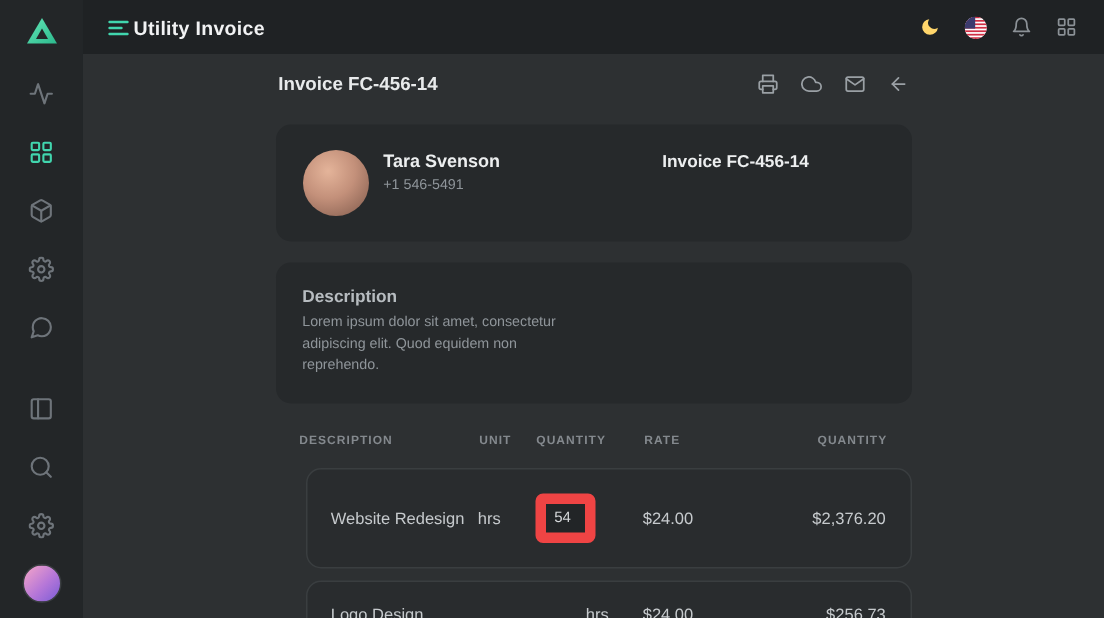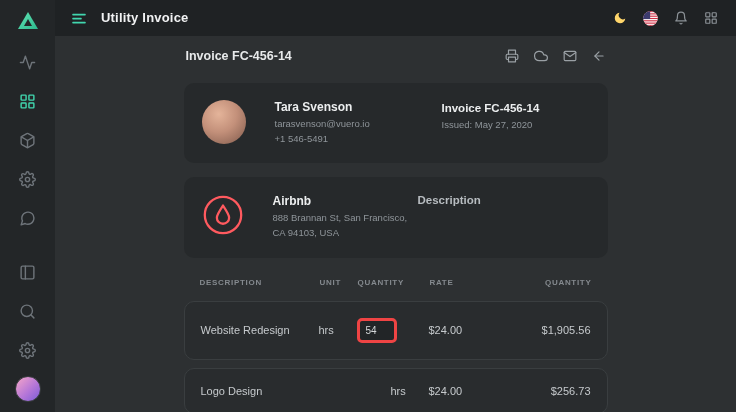--- a/index.html
+++ b/index.html
@@ -29,21 +29,21 @@
     background: linear-gradient(135deg, #f6a6c8 0%, #b677d8 55%, #7a5cd6 100%);
     border: 1px solid #3a3e41;
   }
 
   
   .main { margin-left: 55px; height: 100%; }
   .navbar {
     height: 36px; background: #1f2224; display: flex; align-items: center;
     justify-content: space-between; padding: 0 18px 0 16px;
   }
-  .navbar-left { display: flex; align-items: flex-start; gap: 14px; }
+  .navbar-left { display: flex; align-items: center; gap: 2px; }
   .navbar-title { color: #f1f2f3; font-weight: bold; font-size: 13px; letter-spacing: .2px; }
   .navbar-right { display: flex; align-items: center; gap: 16px; }
   .nb-icon { color: #8b9196; cursor: pointer; }
   .flag {
     width: 15px; height: 15px; border-radius: 50%; overflow: hidden; cursor: pointer;
   }
 
   
   .content { width: 424px; margin: 0 auto; }
   .invoice-head {
@@ -51,21 +51,21 @@
     padding: 13px 2px 20px;
   }
   .head-title { color: #e8eaeb; font-weight: bold; font-size: 12.5px; }
   .head-icons { display: flex; align-items: center; gap: 15px; color: #9aa0a5; }
   .head-icons > span { cursor: pointer; }
 
   .card {
     background: #26292b; border-radius: 10px; padding: 17px 18px;
     margin-bottom: 14px; display: flex; justify-content: space-between;
   }
-  .h-left { display: flex; gap: 29px; align-items: flex-start; }
+  .h-left { display: flex; gap: 10px; align-items: flex-start; }
   .avatar-lg {
     width: 44px; height: 44px; border-radius: 50%;
     background: radial-gradient(circle at 38% 32%, #e4b49a 0%, #c3907a 45%, #7d584a 100%);
     flex: 0 0 auto;
   }
   .person-name { color: #eceeef; font-size: 12px; font-weight: bold; margin-bottom: 3px; }
   .muted { color: #8f959a; font-size: 9.5px; line-height: 1.55; }
   .h-right { width: 148px; padding-top: 2px; }
   .inv-num { color: #eceeef; font-size: 11.5px; font-weight: bold; margin-bottom: 4px; }
 
@@ -79,28 +79,29 @@
   
   .thead {
     display: flex; align-items: center; padding: 6px 16px; margin-bottom: 8px;
     color: #84898e; font-size: 8px; font-weight: bold; letter-spacing: .7px;
   }
   .trow {
     display: flex; align-items: center; background: #292c2e;
     border: 1px solid #3a3e40; border-radius: 10px;
     padding: 16px 16px; margin-bottom: 8px; color: #c6cacd; font-size: 11px;
     min-height: 40px;
+    margin-left: 20px;
   }
   .col-desc { flex: 1; }
   .col-unit { width: 38px; }
   .col-qty  { width: 72px; }
   .col-rate { width: 74px; }
   .col-sub  { width: 88px; text-align: right; }
   .qty-input {
-    width: 40px; background: #222527; border: 3px solid #ef4444; border-radius: 5px;
+    width: 40px; background: #222527; border: 7px solid #ef4444; border-radius: 5px;
     color: #d5d8da; font-size: 10px; padding: 4px 6px;
     font-family: "Liberation Sans", sans-serif;
   }
 </style>
 </head>
 <body>
 
 <div class="sidebar">
   <div class="logo-wrap">
     <span>
@@ -276,64 +277,50 @@
             </svg>
         </span>
       </span>
     </div>
 
     <div class="card">
       <div class="h-left">
         <div class="avatar-lg"></div>
         <div>
           <div class="person-name">Tara Svenson</div>
-          <div class="muted">tarasvenson@vuero.io</div>
           <div class="muted">+1 546-5491</div>
         </div>
       </div>
       <div class="h-right">
         <div class="inv-num">Invoice FC-456-14</div>
-        <div class="muted">Issued: May 27, 2020</div>
       </div>
     </div>
 
     <div class="card">
-      <div class="h-left">
-        <span class="belo">
-          <svg width="42" height="42" viewBox="0 0 24 24" fill="none" stroke="#ff5a5f" stroke-width="1.3" stroke-linecap="round" stroke-linejoin="round">
-            <circle cx="12" cy="12" r="10.4"></circle>
-            <path d="M12 6.6c-2.1 3.1-3.5 5.3-3.5 6.9a3.5 3.5 0 0 0 7 0c0-1.6-1.4-3.8-3.5-6.9z"></path>
-          </svg>
-        </span>
-        <div>
-          <div class="company-name">Airbnb</div>
-          <div class="muted">888 Brannan St, San Francisco,</div>
-          <div class="muted">CA 94103, USA</div>
-        </div>
-      </div>
       <div class="d-right">
         <div class="desc-title">Description</div>
+        <div class="muted">Lorem ipsum dolor sit amet, consectetur adipiscing elit. Quod equidem non reprehendo.</div>
       </div>
     </div>
 
     <div>
       <div class="thead">
         <span class="col-desc">DESCRIPTION</span>
         <span class="col-unit">UNIT</span>
         <span class="col-qty">QUANTITY</span>
         <span class="col-rate">RATE</span>
         <span class="col-sub">QUANTITY</span>
       </div>
 
       <div class="trow">
         <span class="col-desc">Website Redesign</span>
         <span class="col-unit">hrs</span>
         <span class="col-qty"><input class="qty-input" value="54" style=""></span>
         <span class="col-rate">$24.00</span>
-        <span class="col-sub">$1,905.56</span>
+        <span class="col-sub">$2,376.20</span>
       </div>
 
       <div class="trow">
         <span class="col-desc">Logo Design</span>
         <span class="col-unit">hrs</span>
         <span class="col-rate">$24.00</span>
         <span class="col-sub">$256.73</span>
       </div>
 
     </div>

